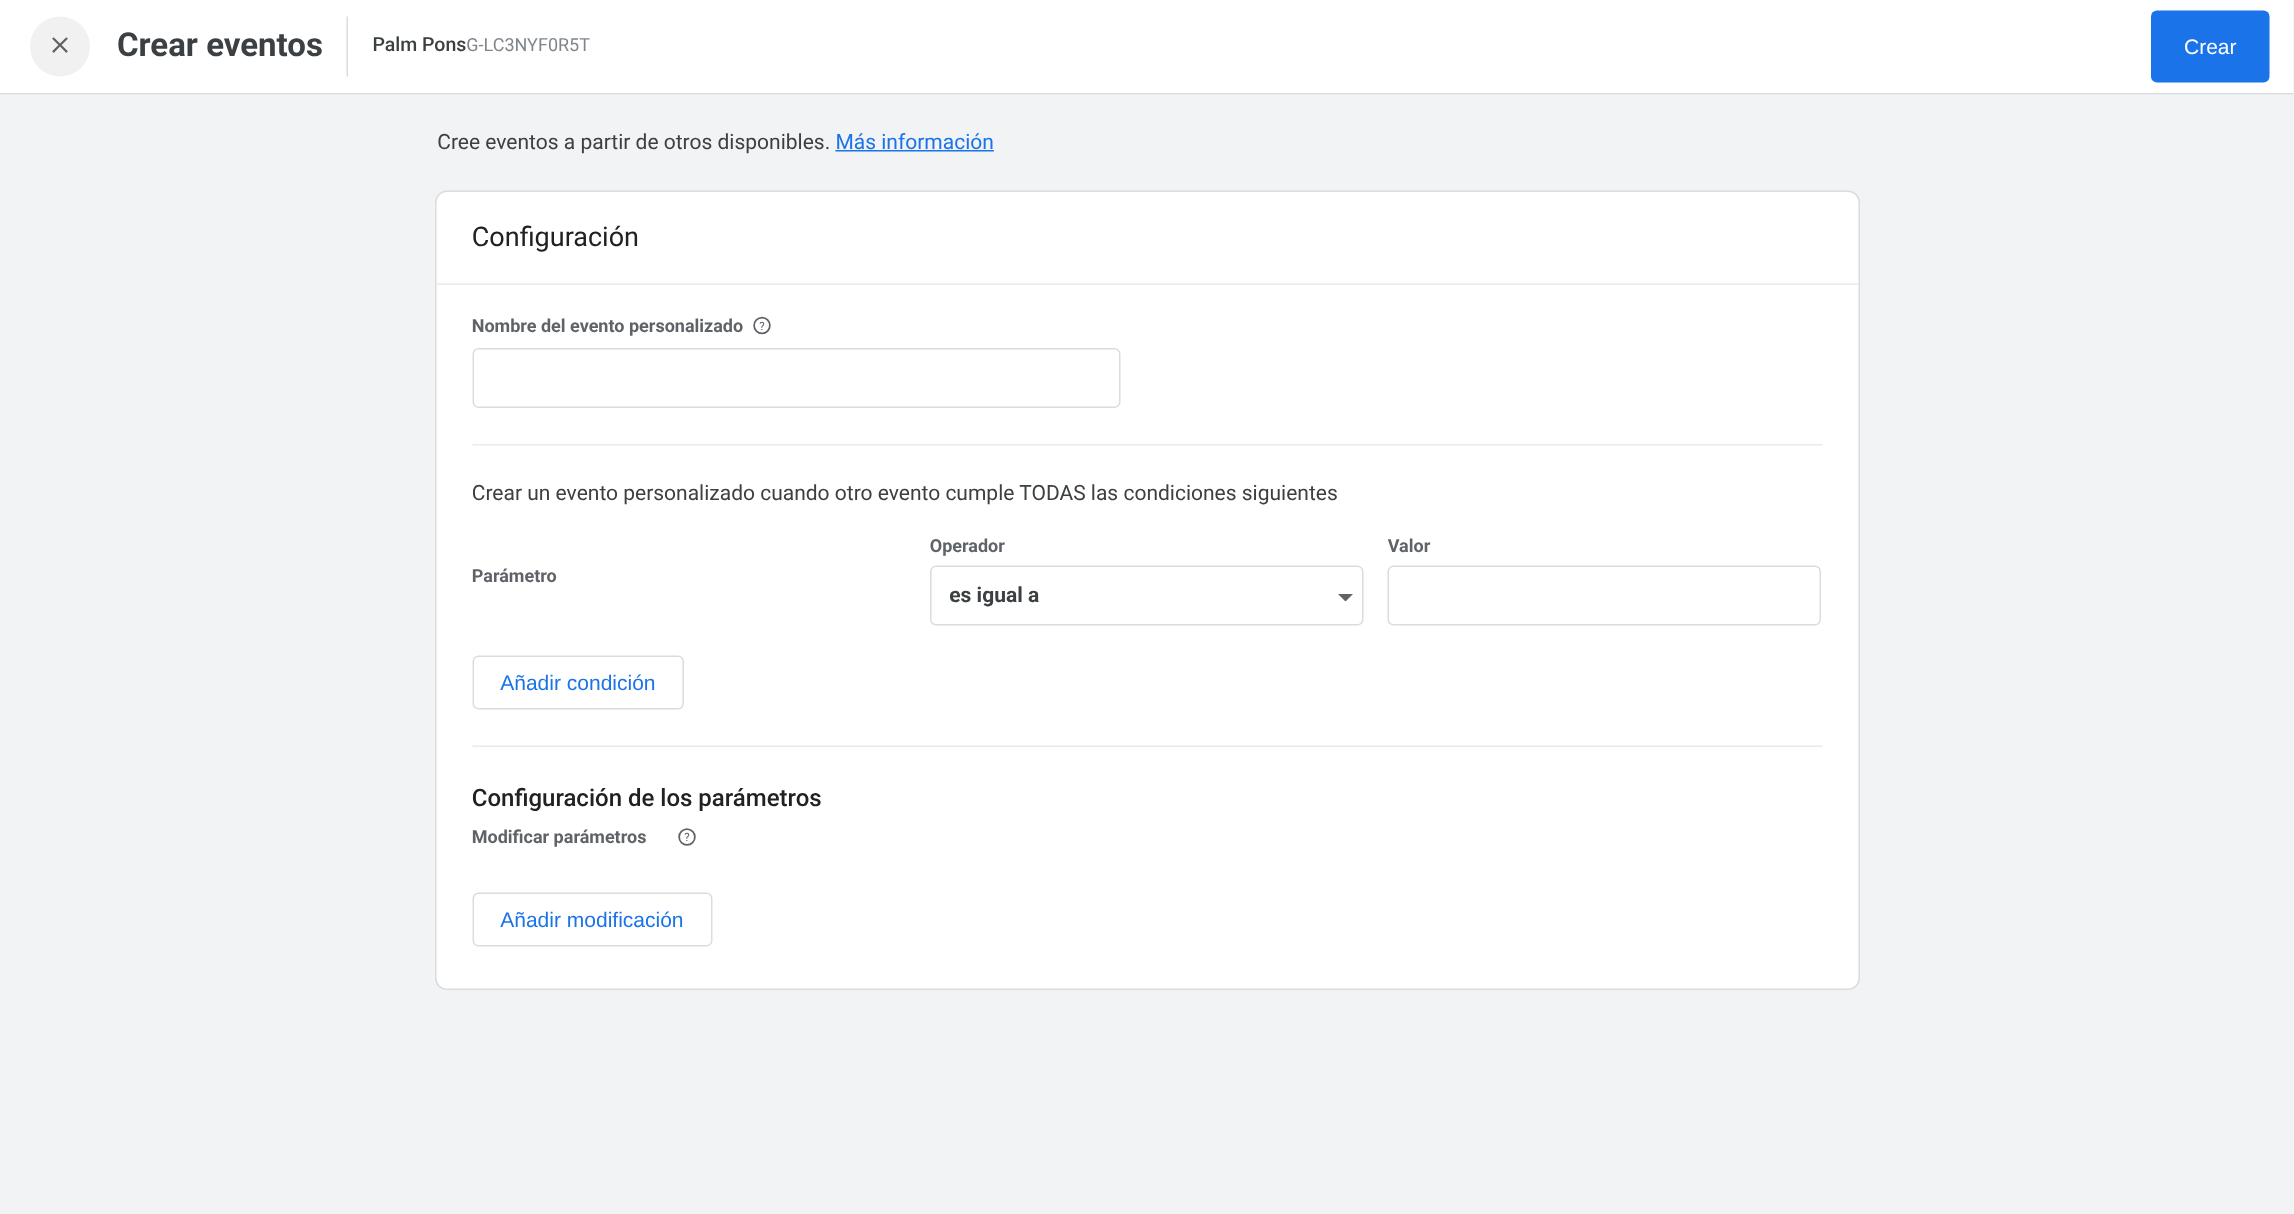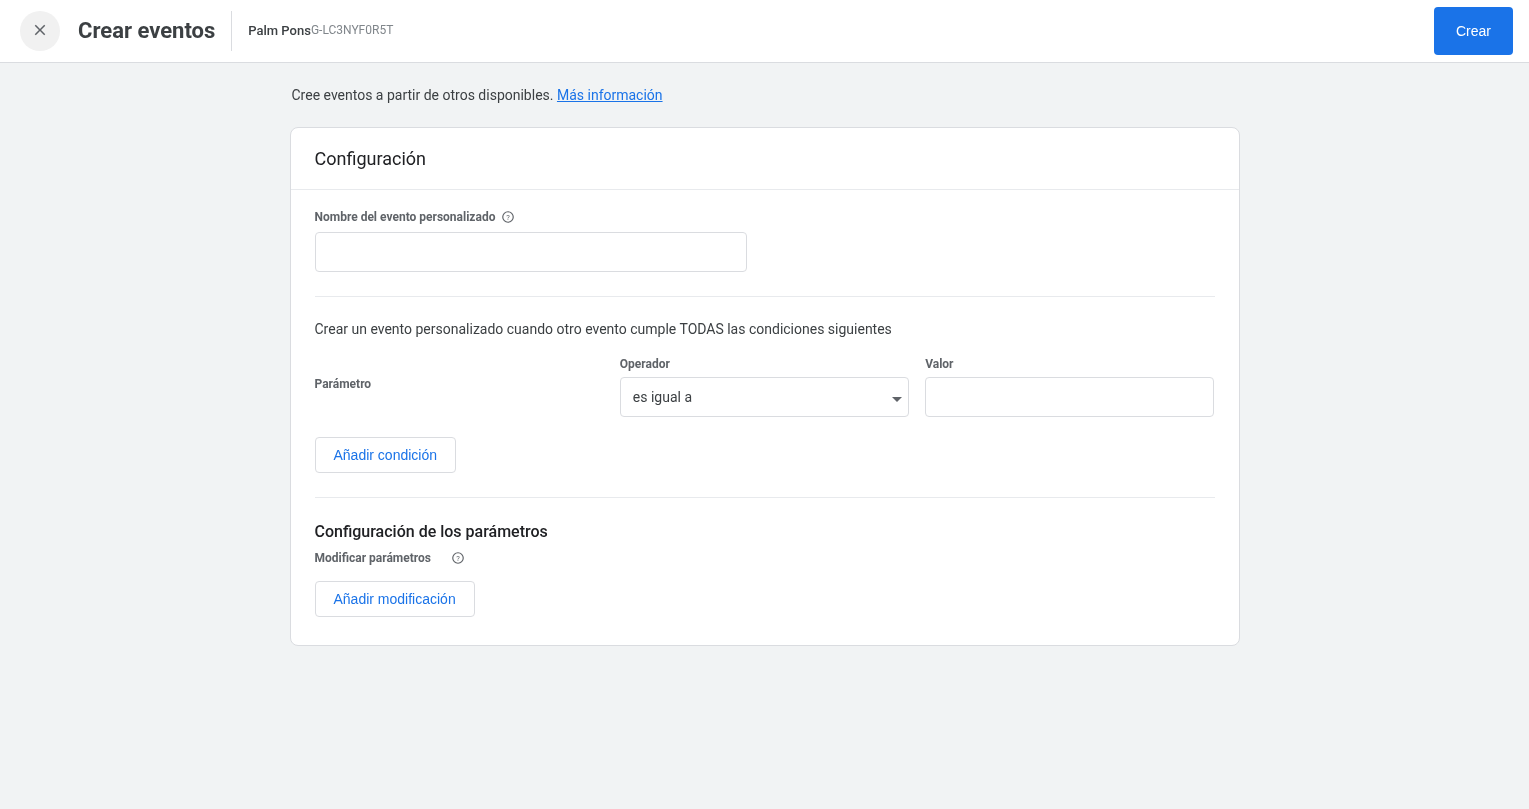--- a/index.html
+++ b/index.html
@@ -149,20 +149,21 @@
     color: #202124;
     background: #fff;
   }
   .cond-input, .cond-value { padding: 0 12px; width: 100%; }
   .cond-select-wrap {
     display: flex;
     align-items: center;
     justify-content: space-between;
     padding: 0 6px 0 12px;
     cursor: pointer;
+    font-weight: bold;
   }
   .cond-select-wrap .sel-text { color: #3c4043; }
   .cond-select-wrap svg { width: 10px; height: 5px; fill: #5f6368; }
   .outline-btn {
     border: 1px solid #dadce0;
     background: #fff;
     color: #1a73e8;
     font-size: 14px;
     font-weight: 500;
     border-radius: 4px;
@@ -256,21 +257,21 @@
         </div>
       </div>
 
       <button class="outline-btn">Añadir condición</button>
 
       <hr class="divider">
 
       <div class="section-title">Configuración de los parámetros</div>
 
 
-      <div class="label-row" style="margin-bottom:16px;gap:20px;">
+      <div class="label-row" style="margin-bottom:30px;gap:20px;">
         <span class="label">Modificar parámetros</span>
         <span class="help-icon">
           <svg viewBox="0 0 24 24">
               <circle cx="12" cy="12" r="9" fill="none" stroke="#5f6368" stroke-width="2"></circle>
               <text x="12" y="17" text-anchor="middle" font-size="13" fill="#5f6368">?</text>
             </svg>
         </span>
       </div>
 
       <button class="outline-btn">Añadir modificación</button>

